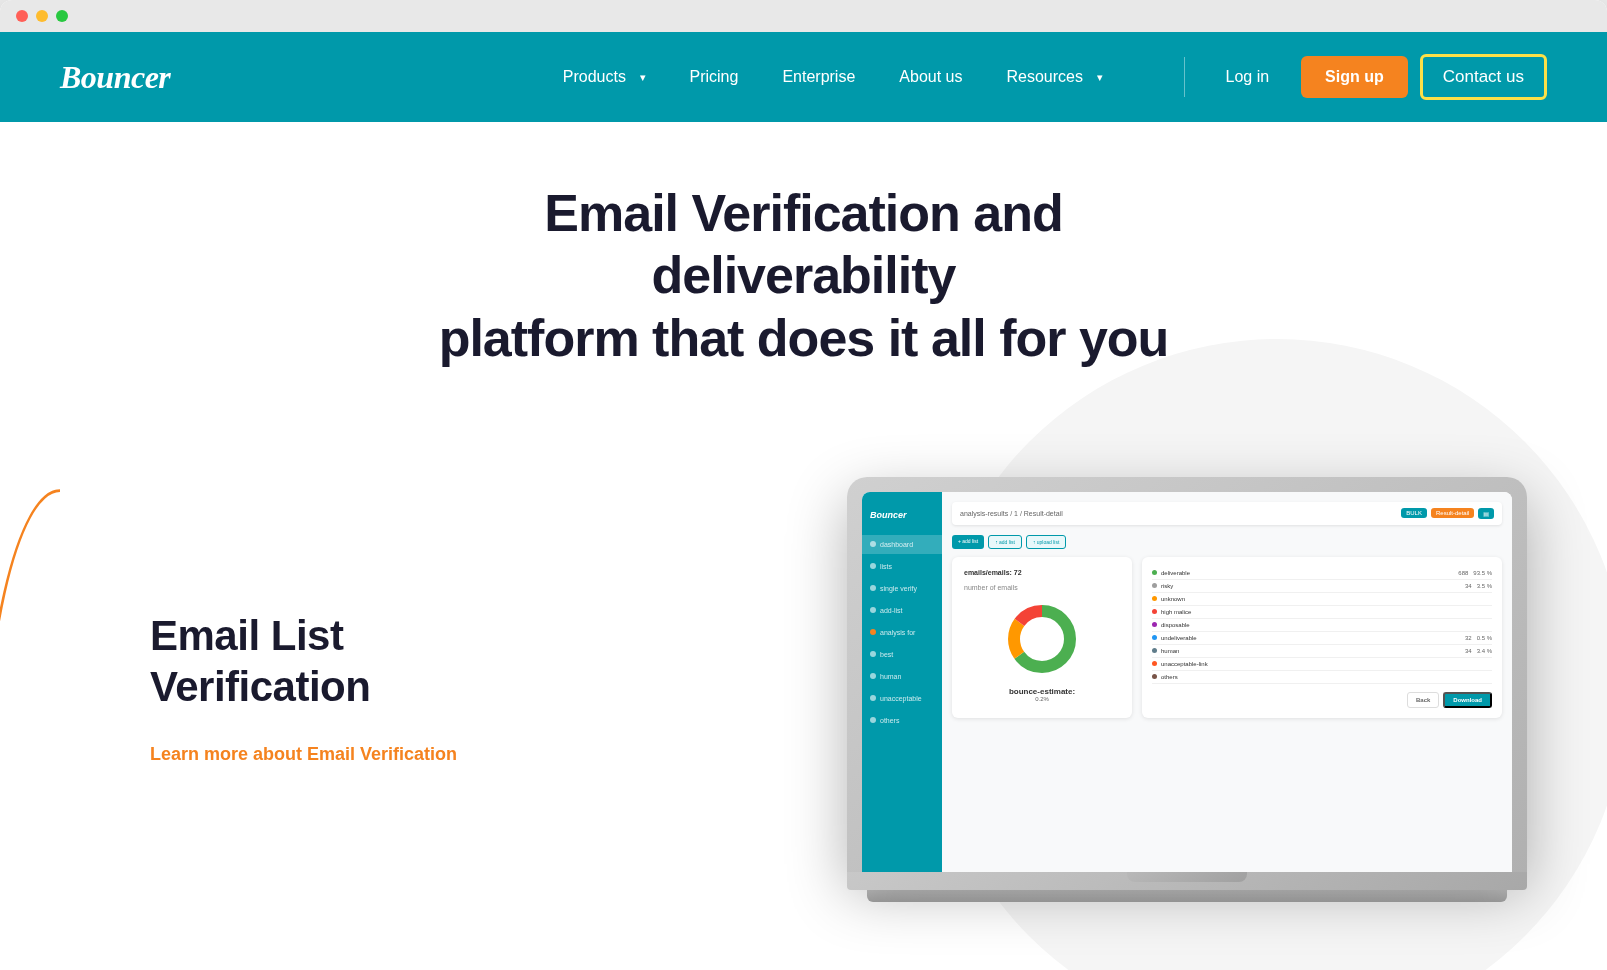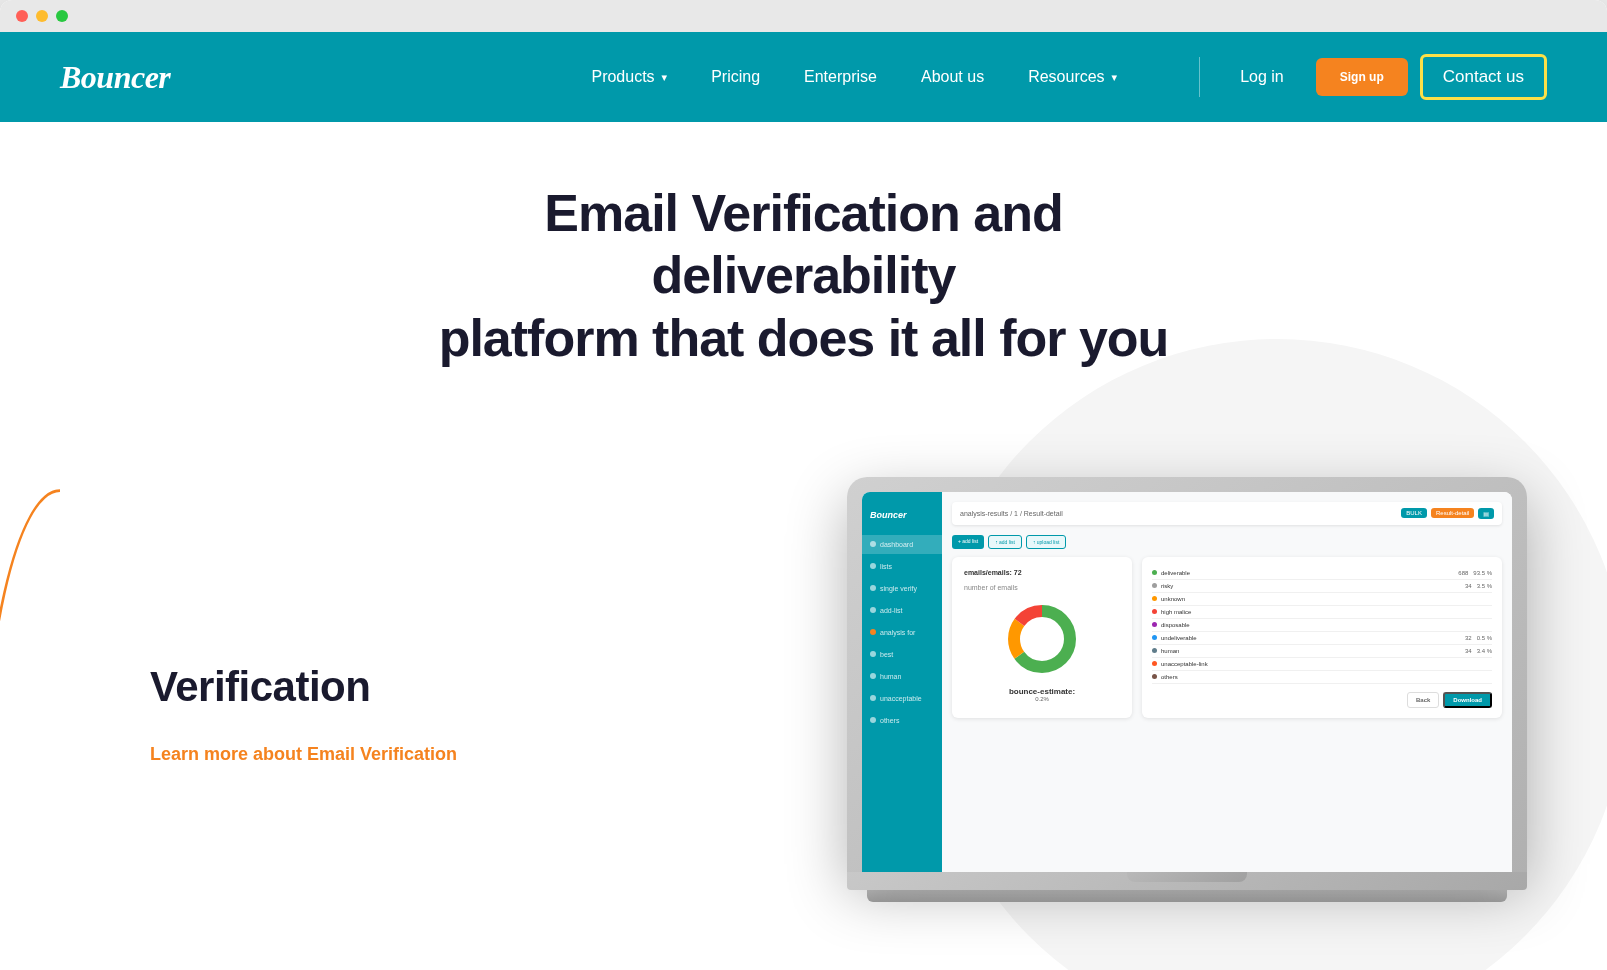--- a/index.html
+++ b/index.html
@@ -68,21 +68,21 @@
     .nav-item {
       color: white;
       font-size: 16px;
       font-weight: 500;
       padding: 0 22px;
       height: 114px;
       display: flex;
       align-items: center;
       cursor: pointer;
       white-space: nowrap;
-      gap: 5px;
+      gap: 12px;
     }
     
     .nav-divider {
       width: 1px;
       height: 40px;
       background: rgba(255,255,255,0.4);
       margin: 0 20px;
     }
     
     .nav-login {
@@ -90,21 +90,21 @@
       font-size: 16px;
       font-weight: 500;
       cursor: pointer;
       padding: 0 20px;
       white-space: nowrap;
     }
     
     .nav-signup {
       background: #f5831f;
       color: white;
-      font-size: 12px;
+      font-size: 16px;
       font-weight: 600;
       padding: 12px 24px;
       border-radius: 6px;
       cursor: pointer;
       white-space: nowrap;
       margin: 0 12px;
     }
     
     .nav-contact {
       color: white;
@@ -530,21 +530,21 @@
       <span>platform that does it all for you</span>
     </h1>
   </div>
 
   <div class="content-section">
 
     <div class="arc-decoration"></div>
 
     <div class="content-left">
       <h2 class="section-title">
-        <br>
+        <span>Email List</span><br>
         <span>Verification</span>
       </h2>
       
       
       <a class="learn-more-link">Learn more about Email Verification</a>
     </div>
 
     <div class="content-right">
 
       <div class="circle-bg"></div>

